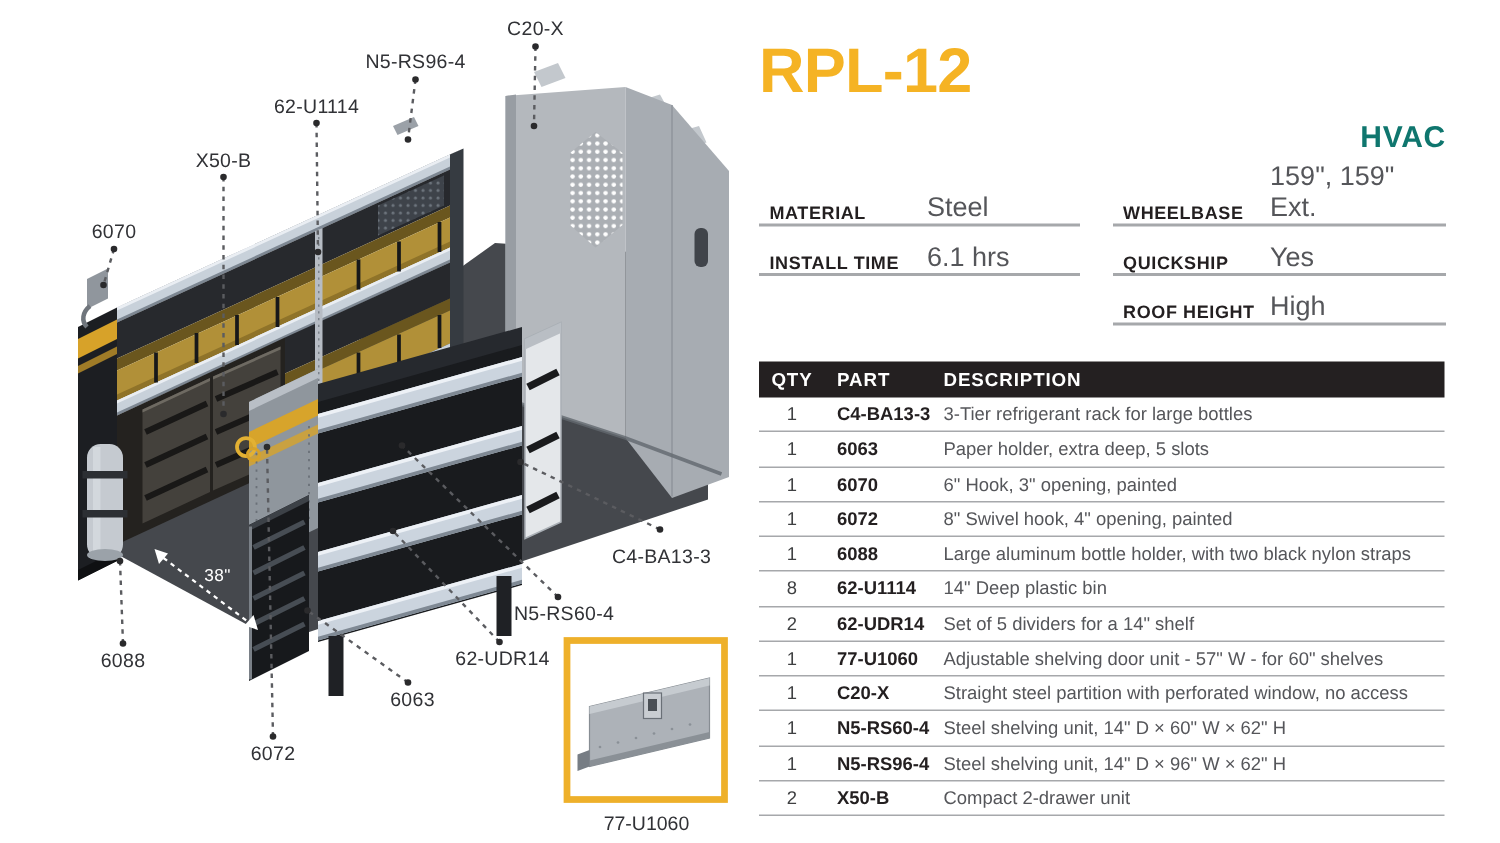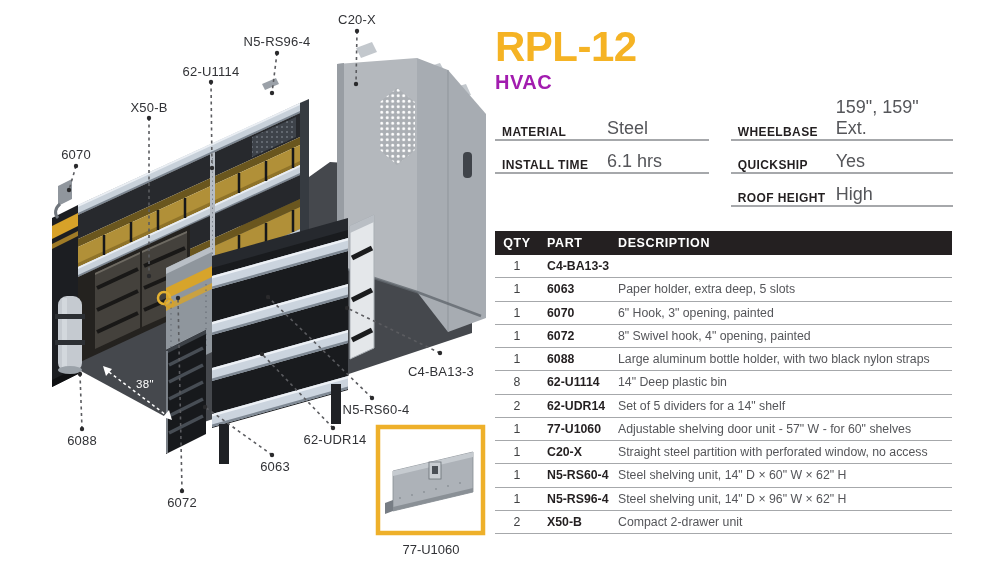--- a/index.html
+++ b/index.html
@@ -21,26 +21,26 @@
   }
   .dim-label{
     position:absolute;left:145px;top:384px;transform:translate(-50%,-50%);
     font-size:11.5px;color:#fff;letter-spacing:.3px;
   }
   .inset-label{
     position:absolute;left:431px;top:549px;transform:translate(-50%,-50%);
     font-size:13px;color:#313236;white-space:nowrap;
   }
   
-  #right-panel{position:absolute;left:495px;top:26px;width:458px;}
+  #right-panel{position:absolute;left:506px;top:26px;width:458px;}
   .title{
     font-size:42px;line-height:1;font-weight:800;color:var(--accent);letter-spacing:-.5px;
   }
   .subtitle{
-    font-size:20px;font-weight:800;color:#a21caf;letter-spacing:.5px;margin-top:3px;
+    font-size:20px;font-weight:800;color:#0f766e;letter-spacing:.5px;margin-top:13px;text-align:right;
   }
   .specs{display:flex;gap:22px;margin-top:14px;}
   .spec-col{flex:1;}
   .spec-col.right{flex:1.04;}
   .spec-row{
     display:flex;align-items:flex-end;height:33px;border-bottom:2px solid var(--divider);
     padding-left:7px;
   }
   .spec-label{
     font-size:12px;font-weight:700;color:var(--text-dark);letter-spacing:.4px;flex:0 0 105px;
@@ -351,20 +351,21 @@
   <div id="parts-table">
     <div class="thead">
       <span class="th th-qty">QTY</span>
       <span class="th th-part">PART</span>
       <span class="th th-desc">DESCRIPTION</span>
     </div>
     <div id="parts-rows">
         <div class="prow">
           <span class="cell qty">1</span>
           <span class="cell part">C4-BA13-3</span>
+          <span class="cell desc">3-Tier refrigerant rack for large bottles</span>
         </div>
         <div class="prow">
           <span class="cell qty">1</span>
           <span class="cell part">6063</span>
           <span class="cell desc">Paper holder, extra deep, 5 slots</span>
         </div>
         <div class="prow">
           <span class="cell qty">1</span>
           <span class="cell part">6070</span>
           <span class="cell desc">6" Hook, 3" opening, painted</span>

